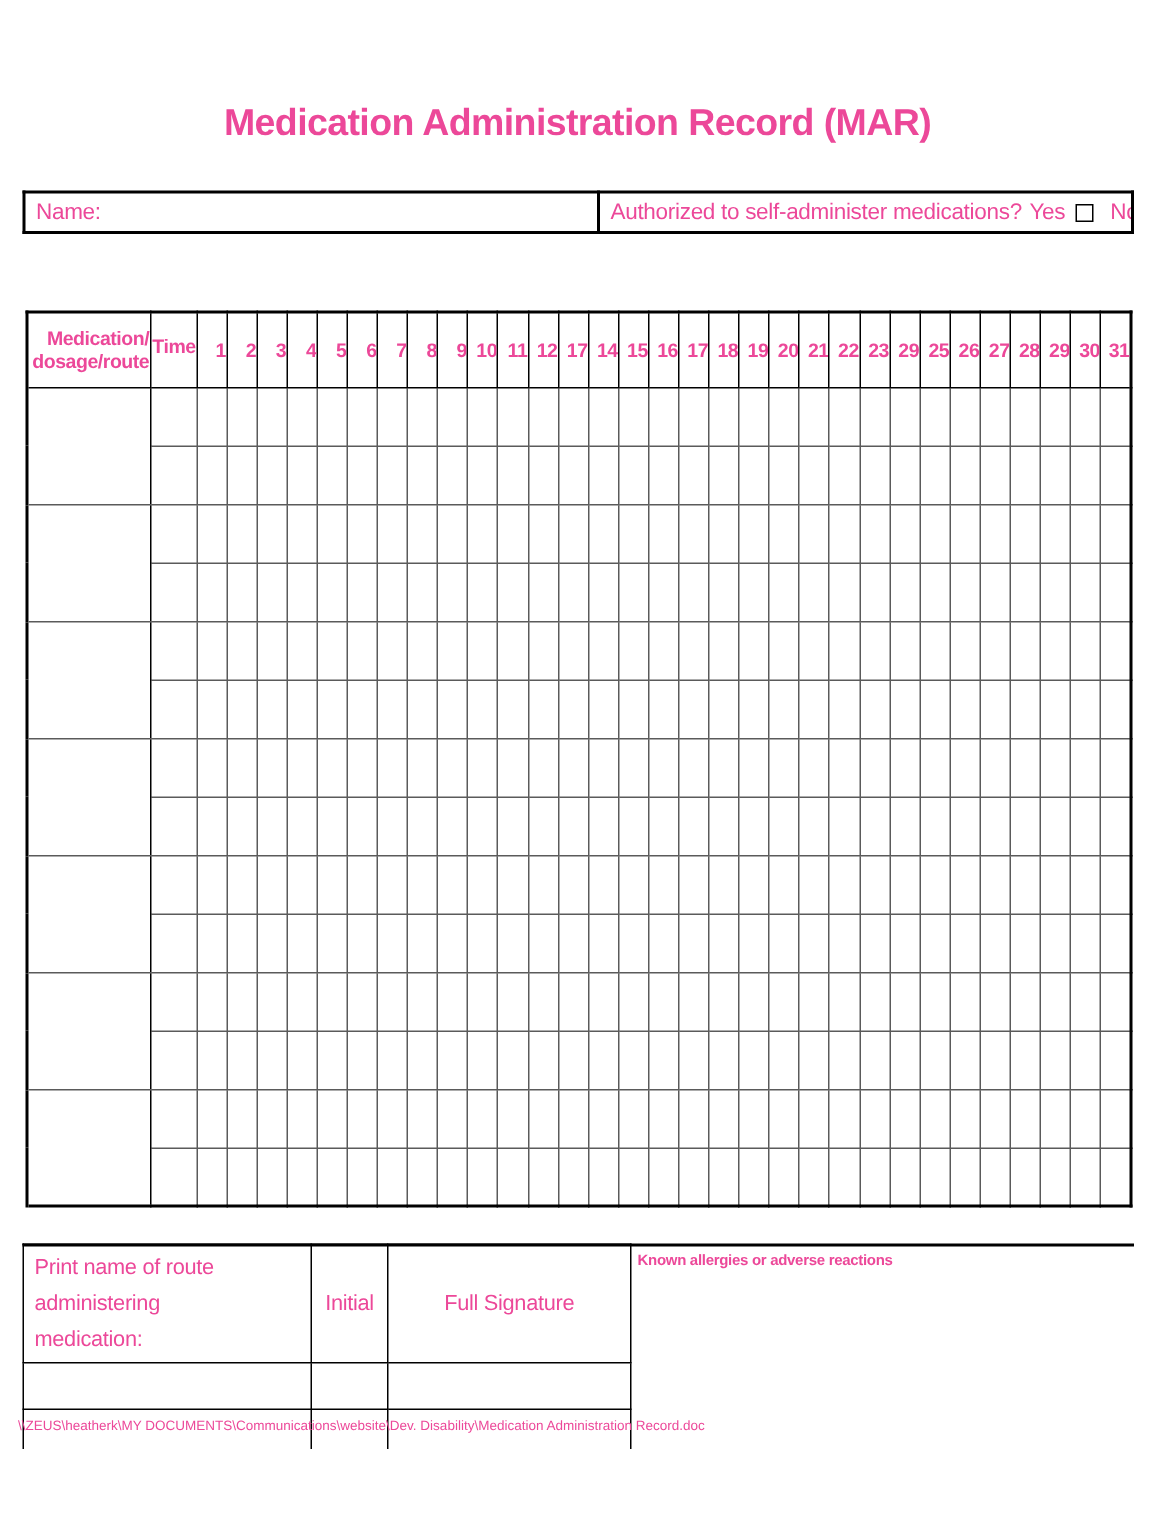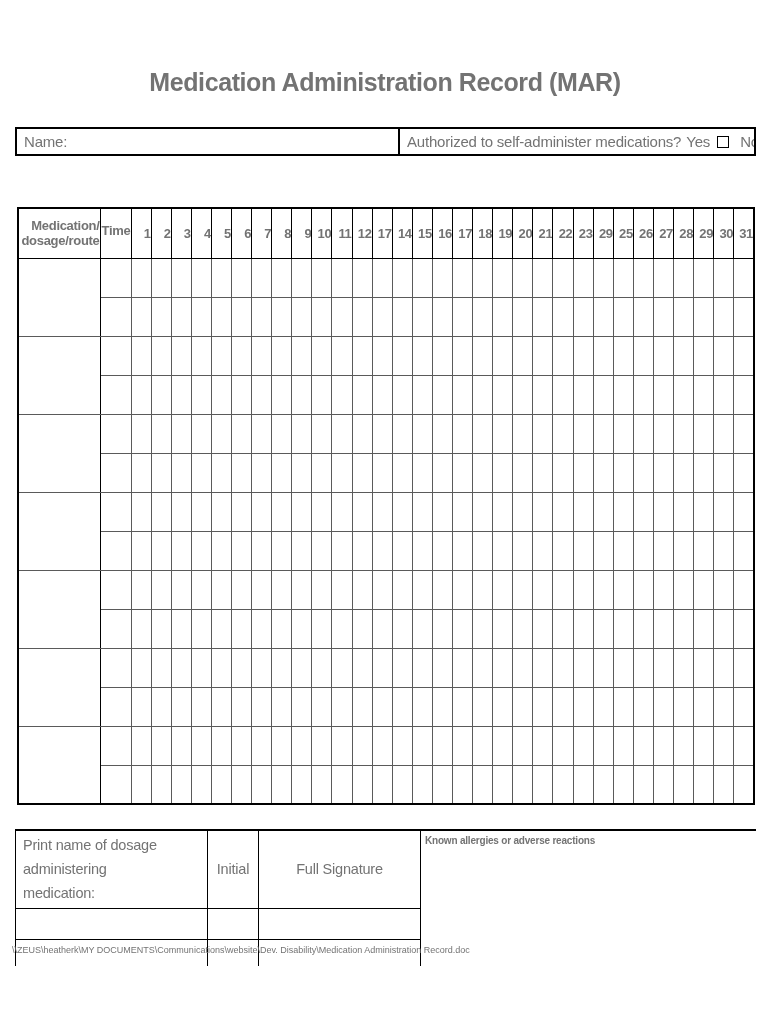--- a/index.html
+++ b/index.html
@@ -3,21 +3,21 @@
 <meta charset="utf-8">
 <style>
   * { margin: 0; padding: 0; box-sizing: border-box; }
   html, body { background: #ffffff; }
   .page {
     position: relative;
     width: 770px;
     height: 1024px;
     background: #ffffff;
     font-family: "Liberation Sans", sans-serif;
-    color: #737373;
+    color: #ec4899;
     overflow: hidden;
   }
 
   
   .title {
     position: absolute;
     top: 68px;
     left: 0;
     width: 100%;
     text-align: center;
@@ -711,21 +711,21 @@
 
   <table class="sign-table">
     <colgroup>
       <col class="col-print">
         <col class="col-initial">
         <col class="col-sig">
     </colgroup>
     <thead>
       <tr>
         <th class="print-name">
-          <div>Print name of dosage administering</div>
+          <div>Print name of route administering</div>
           <div>medication:</div>
         </th>
         <th>Initial</th>
         <th>Full Signature</th>
       </tr>
     </thead>
     <tbody>
 
     <tr>
           <td></td>

